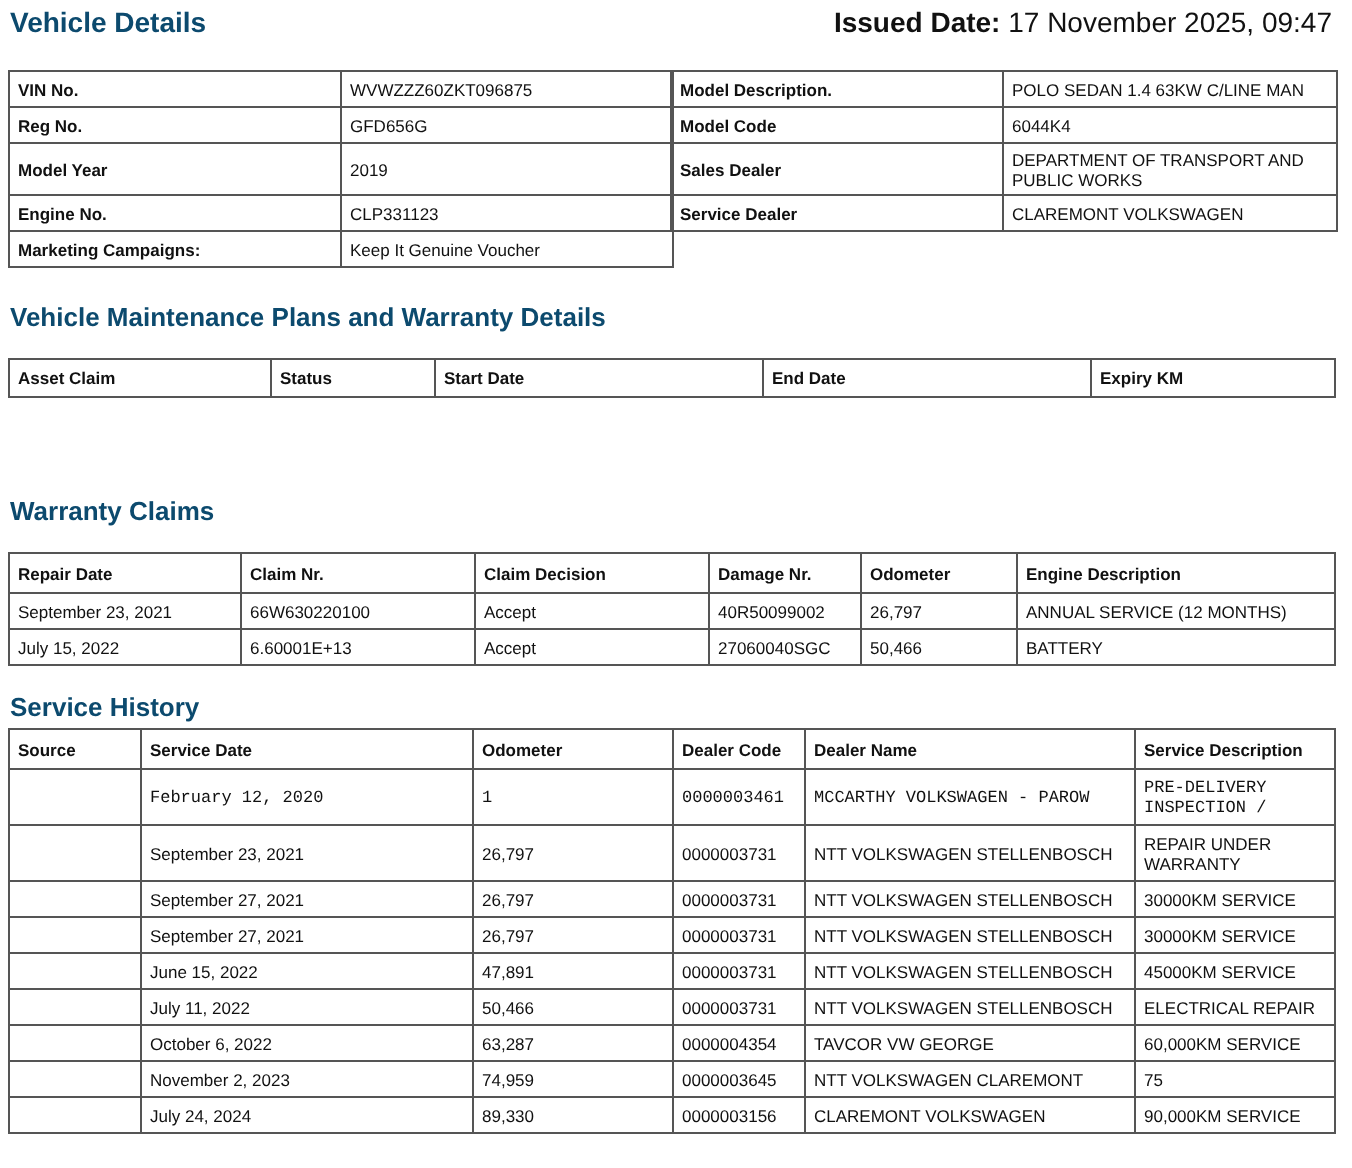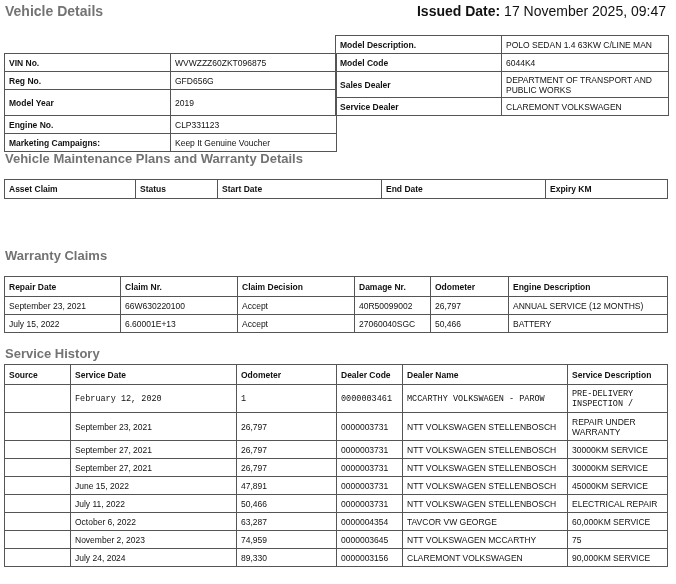--- a/index.html
+++ b/index.html
@@ -1,39 +1,39 @@
 <!DOCTYPE html>
 <html><head>
 <meta charset="utf-8">
 <style>
   html, body { margin: 0; padding: 0; background: #ffffff; }
   body { width: 676px; height: 584px; position: relative; overflow: hidden;
          font-family: "Liberation Sans", sans-serif; color: #111; }
   .abs { position: absolute; }
-  h1, h2 { margin: 0; font-weight: bold; color: #737373; }
+  h1, h2 { margin: 0; font-weight: bold; color: #0c4a6e; }
   .title-main { left: 5px; top: 3px; font-size: 14px; }
   .issued { right: 10px; top: 3px; font-size: 14px; }
   .issued b { font-weight: bold; }
   .issued span.v { font-weight: normal; }
   .h2 { left: 5px; font-size: 13px; }
   table { border-collapse: collapse; position: absolute; table-layout: fixed; }
   td, th { border: 1px solid #555; font-size: 8.5px; padding: 0 4px; text-align: left; vertical-align: middle; line-height: 10px; overflow: hidden; }
   th { font-weight: bold; }
   td.lbl { font-weight: bold; }
 </style>
 </head>
 <body>
 
 <h1 class="abs title-main">Vehicle Details</h1>
 <div class="abs issued">
   <b>Issued Date:</b>
   <span class="v">17 November 2025, 09:47</span>
 </div>
 
-<table style="left:4px; top:53px; width:332px;padding-left:44px;">
+<table style="left:4px; top:35px; width:332px;padding-left:44px;">
   <colgroup>
       <col style="width:166px">
       <col style="width:166px">
     </colgroup>
   <tbody id="vd-left">
       <tr style="height: 18px;">
         <td class="lbl">VIN No.</td>
         <td>WVWZZZ60ZKT096875</td>
       </tr>
       <tr style="height: 18px;">
@@ -217,21 +217,21 @@
         <td>63,287</td>
         <td>0000004354</td>
         <td>TAVCOR VW GEORGE</td>
         <td>60,000KM SERVICE</td>
       </tr>
       <tr style="height: 18px;">
         <td></td>
         <td>November 2, 2023</td>
         <td>74,959</td>
         <td>0000003645</td>
-        <td>NTT VOLKSWAGEN MCCARTHY</td>
+        <td>NTT VOLKSWAGEN CLAREMONT</td>
         <td>75</td>
       </tr>
       <tr style="height: 18px;">
         <td></td>
         <td>July 24, 2024</td>
         <td>89,330</td>
         <td>0000003156</td>
         <td>CLAREMONT VOLKSWAGEN</td>
         <td>90,000KM SERVICE</td>
       </tr>

